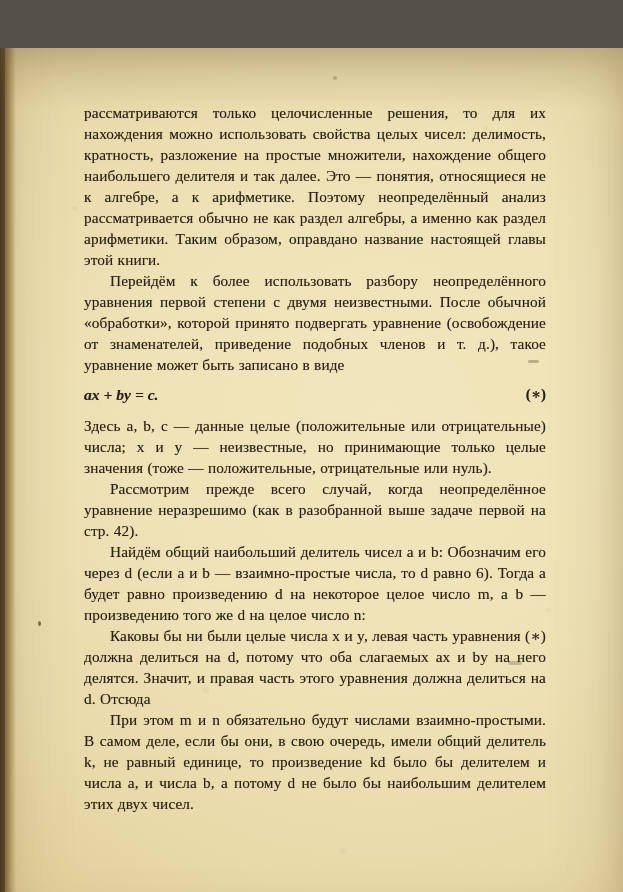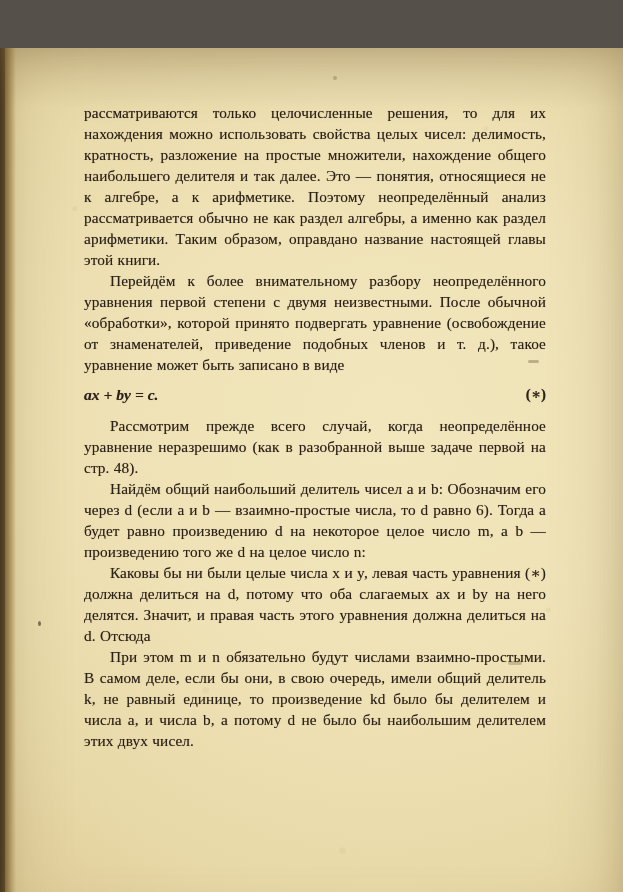--- a/index.html
+++ b/index.html
@@ -141,29 +141,30 @@
 <div class="page">
 
   <div class="gutter"></div>
   <div class="gutter-edge"></div>
   <div class="top-shadow"></div>
 
   <div class="content">
 
     <p class="para">рассматриваются только целочисленные решения, то для их нахождения можно использовать свойства целых чисел: делимость, кратность, разложение на простые множители, нахождение общего наибольшего делителя и так далее. Это — понятия, относящиеся не к алгебре, а к арифметике. Поэтому неопределённый анализ рассматривается обычно не как раздел алгебры, а именно как раздел арифметики. Таким образом, оправдано название настоящей главы этой книги.</p>
 
-    <p class="para indent">Перейдём к более внимательному разбору неопределённого уравнения первой степени с двумя неизвестными. После обычной «обработки», которой принято подвергать уравнение (освобождение от знаменателей, приведение подобных членов и т. д.), такое уравнение может быть записано в виде</p>
+    <p class="para indent">Перейдём к более использовать разбору неопределённого уравнения первой степени с двумя неизвестными. После обычной «обработки», которой принято подвергать уравнение (освобождение от знаменателей, приведение подобных членов и т. д.), такое уравнение может быть записано в виде</p>
 
     <div class="formula">
       <i>ax + by = c.</i>
       <span class="tag">(∗)</span>
     </div>
 
+    <p class="para">Здесь a, b, c — данные целые (положительные или отрицательные) числа; x и y — неизвестные, но принимающие только целые значения (тоже — положительные, отрицательные или нуль).</p>
 
-    <p class="para indent">Рассмотрим прежде всего случай, когда неопределённое уравнение неразрешимо (как в разобранной выше задаче первой на стр. 48).</p>
+    <p class="para indent">Рассмотрим прежде всего случай, когда неопределённое уравнение неразрешимо (как в разобранной выше задаче первой на стр. 42).</p>
 
     <p class="para indent">Найдём общий наибольший делитель чисел a и b: Обозначим его через d (если a и b — взаимно-простые числа, то d равно 6). Тогда a будет равно произведению d на некоторое целое число m, а b — произведению того же d на целое число n:</p>
 
 
     <p class="para indent">Каковы бы ни были целые числа x и y, левая часть уравнения (∗) должна делиться на d, потому что оба слагаемых ax и by на него делятся. Значит, и правая часть этого уравнения должна делиться на d. Отсюда</p>
 
     <p class="para indent">При этом m и n обязательно будут числами взаимно-простыми. В самом деле, если бы они, в свою очередь, имели общий делитель k, не равный единице, то произведение kd было бы делителем и числа a, и числа b, а потому d не было бы наибольшим делителем этих двух чисел.</p>
 
   </div>
 

